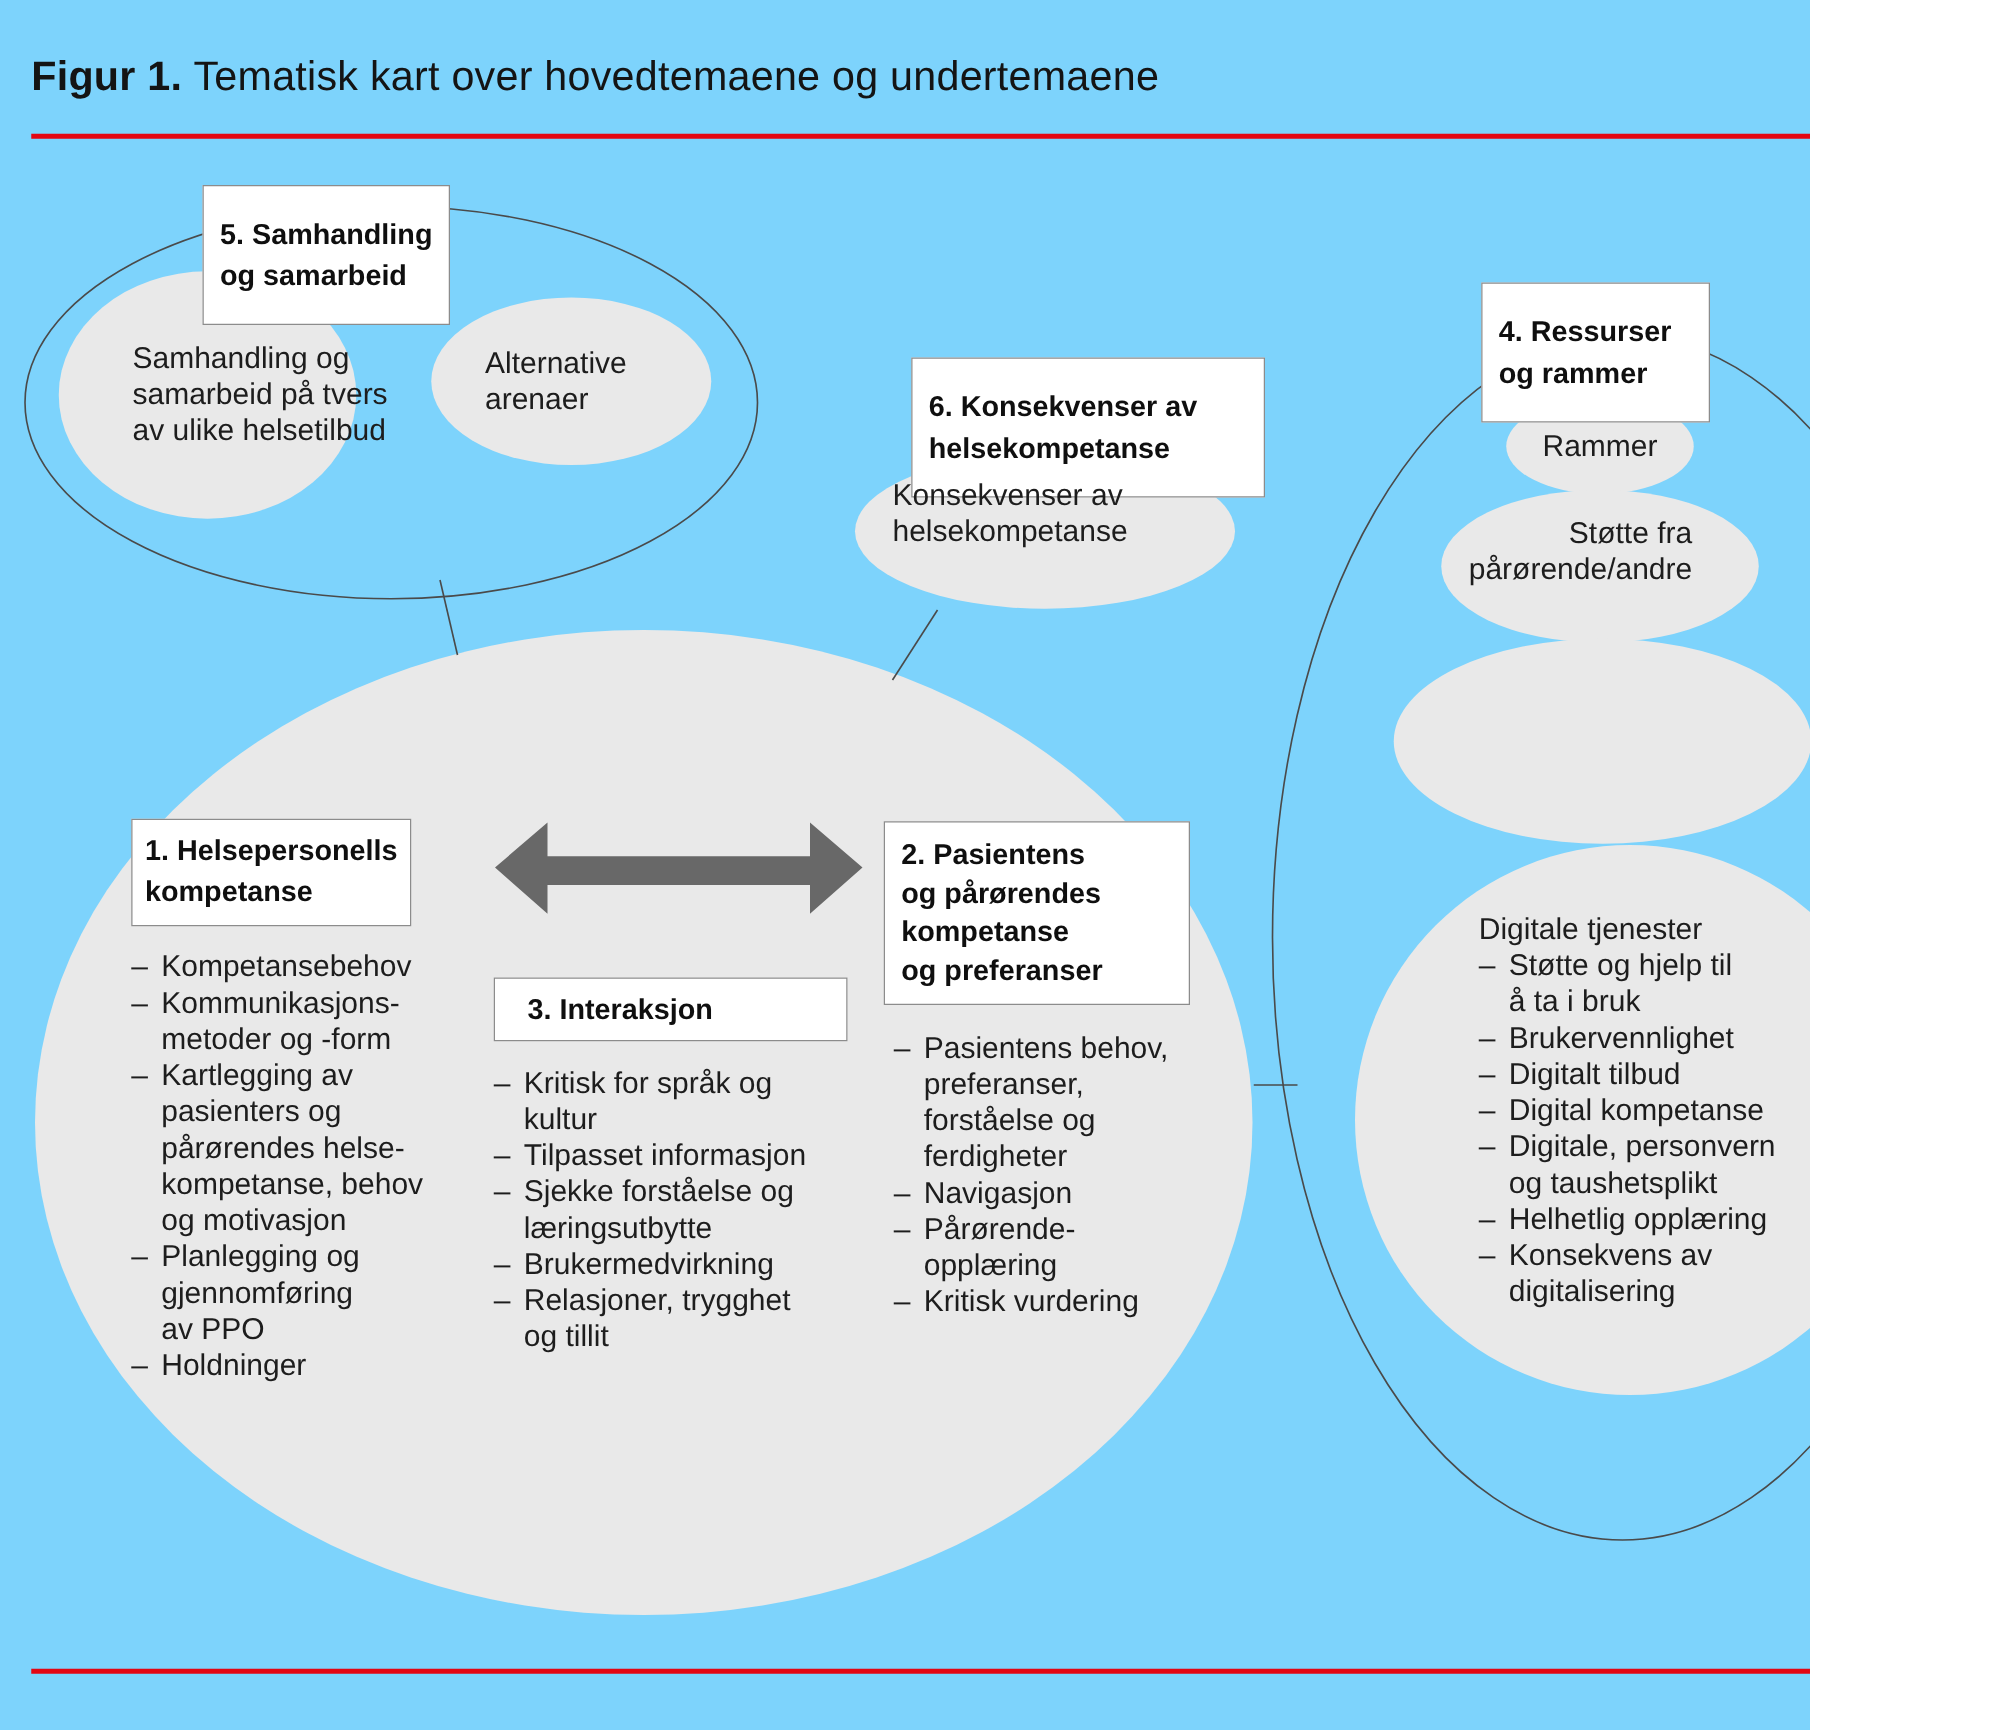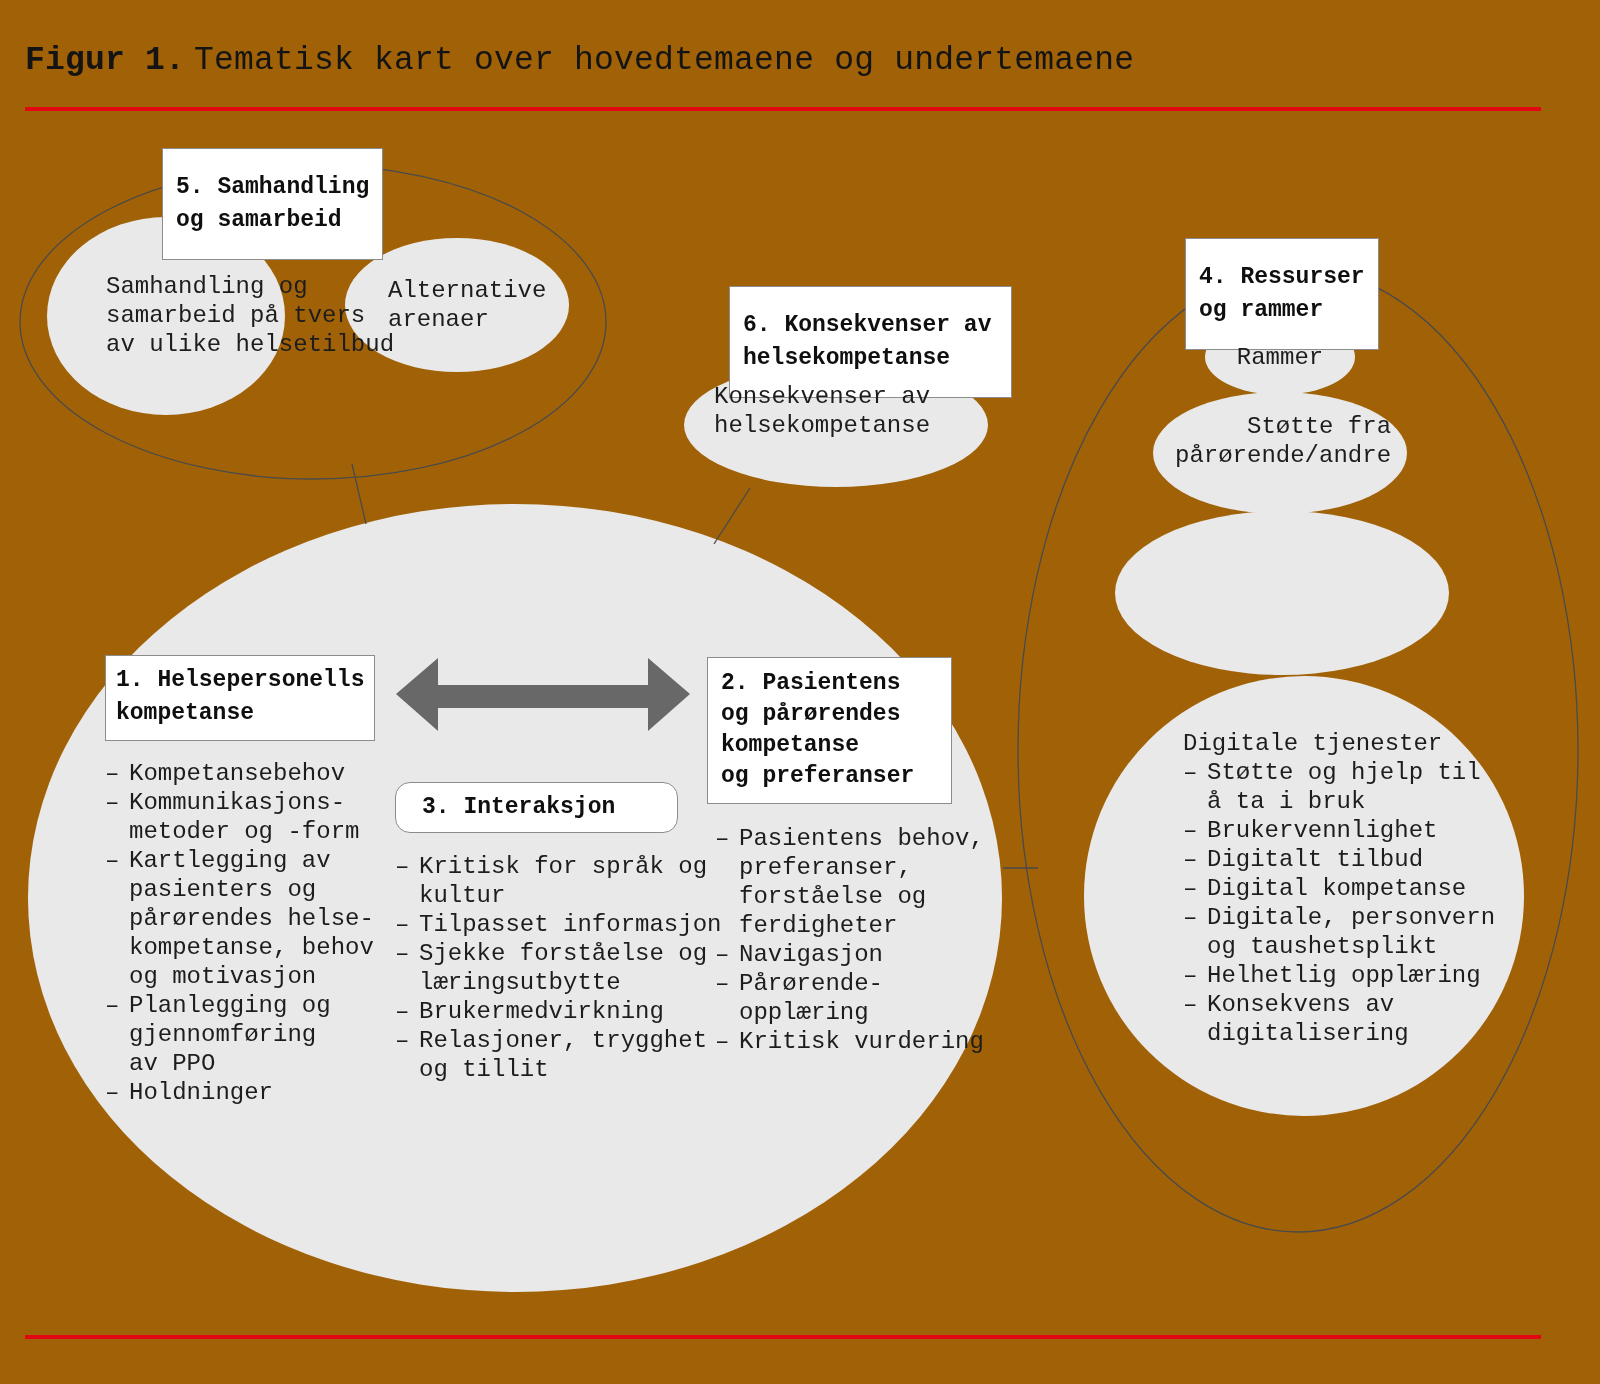--- a/index.html
+++ b/index.html
@@ -1,17 +1,17 @@
 <!DOCTYPE html>
 <html><head>
 <meta charset="utf-8">
 <style>
   html,body{margin:0;padding:0;background:#ffffff;}
-  .page{position:relative;width:1600px;height:1384px;background:#a16207;overflow:hidden;
-        font-family:Liberation Mono, monospace;color:#1d1d1d;}
+  .page{position:relative;width:1448px;height:1384px;background:#7dd3fc;overflow:hidden;
+        font-family:Liberation Sans, sans-serif;color:#1d1d1d;}
   .figtitle{position:absolute;left:25px;top:42px;font-size:33px;color:#141414;letter-spacing:.2px;}
   .figtitle .b{font-weight:700;margin-right:9px;}
   .rule{position:absolute;left:25px;width:1516px;height:4px;background:#e30613;}
   #rule-top{top:107px;}
   #rule-bottom{top:1335px;}
 
   .ge{position:absolute;background:#e9e9e9;border-radius:50%;}
   #central-ellipse{left:28px;top:504px;width:974px;height:788px;}
   #ellipse-samhandling{left:47px;top:217px;width:238px;height:198px;}
   #ellipse-arenaer{left:345px;top:238px;width:224px;height:134px;}
@@ -21,23 +21,23 @@
   #ellipse-laering{left:1115px;top:511px;width:334px;height:164px;}
   #ellipse-digitale{left:1084px;top:676px;width:440px;height:440px;}
 
   svg.overlay{position:absolute;left:0;top:0;pointer-events:none;}
 
   .tbox{position:absolute;background:#ffffff;border:1.5px solid #8c8c8c;box-sizing:border-box;
         font-weight:700;font-size:23px;line-height:33px;white-space:pre-line;color:#0f0f0f;
         padding:22px 13px;z-index:3;}
   #box-5{left:162px;top:148px;min-width:183px;min-height:85px;}
   #box-6{left:729px;top:286px;min-width:283px;min-height:85px;}
-  #box-4{left:1185px;top:226px;min-width:183px;min-height:80px;margin-top:12px;}
+  #box-4{left:1185px;top:226px;min-width:183px;min-height:80px;}
   #box-1{left:105px;top:655px;min-width:210px;min-height:86px;padding:8px 10px;}
-  #box-3{left:395px;top:782px;min-width:283px;min-height:51px;padding:8px 26px;border-radius:15px;}
+  #box-3{left:395px;top:782px;min-width:283px;min-height:51px;padding:8px 26px;}
   #box-2{left:707px;top:657px;min-width:245px;min-height:147px;line-height:31px;padding:10px 13px;}
 
   .txt{position:absolute;white-space:pre-line;font-size:24px;line-height:29px;color:#1d1d1d;z-index:4;}
   #txt-samhandling{left:106px;top:272px;}
   #txt-arenaer{left:388px;top:276px;}
   #txt-konsekvenser{left:714px;top:382px;}
   #txt-rammer{left:1205px;top:343px;width:150px;text-align:center;}
   #txt-stotte{left:1175px;top:412px;text-align:right;}
   #txt-laering{left:1128px;top:563px;}
 

